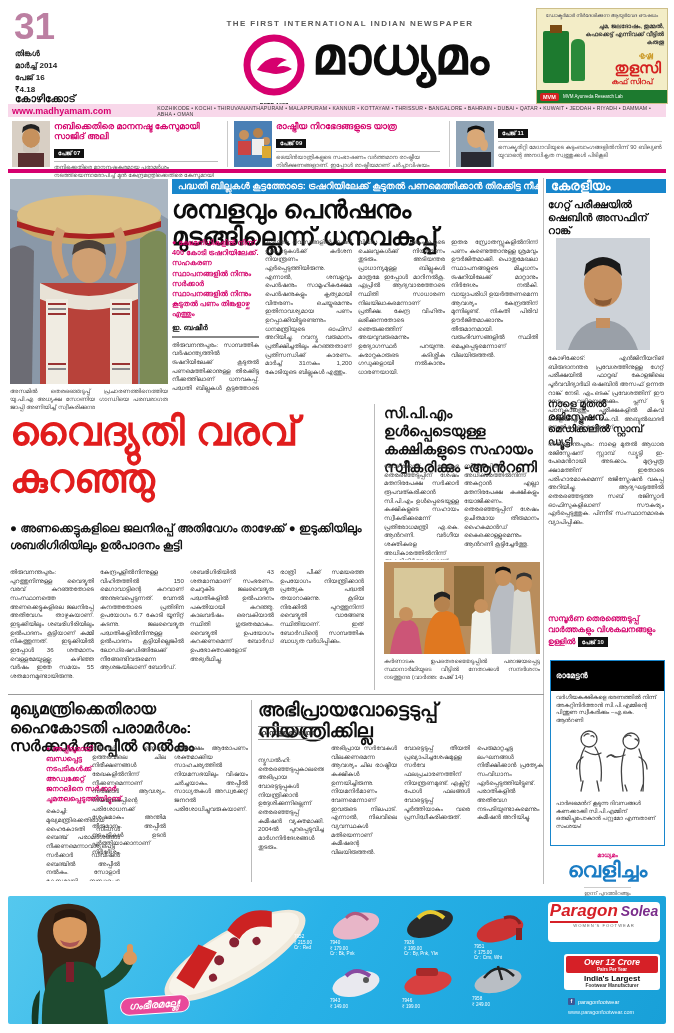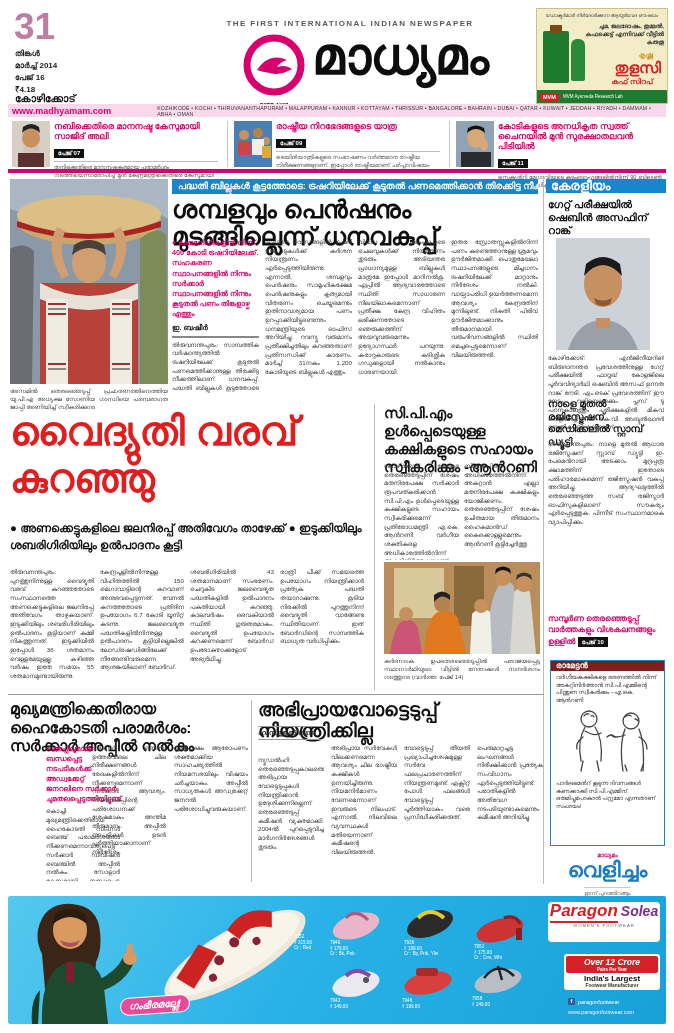--- a/index.html
+++ b/index.html
@@ -78,21 +78,21 @@
   .hc-h{left:10px;top:700px;width:238px;font-size:15.5px;font-weight:bold;color:#111;line-height:1.2;}
   .hc-col{top:744px;height:138px;width:74px;}
   .hc-sub{color:#d4006a;font-weight:bold;font-size:7.2px;line-height:1.4;text-align:left;margin-bottom:3px;}
   .divv3{left:251px;top:700px;width:1px;height:182px;background:#bbb;}
   .op-h{left:258px;top:700px;width:286px;font-size:19px;font-weight:bold;color:#111;line-height:1.1;}
   .op-by{left:258px;top:726px;width:64px;font-size:7px;font-weight:bold;color:#222;
          border-top:1px solid #999;border-bottom:1px solid #999;padding:2px 0;}
   .op-col{top:744px;height:138px;width:66px;}
   
   .cartoon{left:550px;top:660px;width:115px;height:186px;border:1px solid #1886cc;box-sizing:border-box;background:#fff;}
-  .c-title{background:#7f1d1d;color:#fff;font-size:8px;font-weight:bold;padding:0 5px;}
+  .c-title{background:#000000;color:#fff;font-size:8px;font-weight:bold;padding:10px 5px;}
   .c-text{font-size:5.8px;color:#333;line-height:1.3;padding:3px 5px;}
   .velicham{left:550px;top:852px;width:115px;text-align:center;}
   .v-small{font-size:6px;font-weight:bold;color:#d6006e;}
   .v-big{font-size:21px;font-weight:bold;color:#1a7cc4;line-height:1.05;}
   .v-sub{font-size:5.5px;color:#555;border-top:1px solid #ccc;display:inline-block;padding-top:2px;margin-top:2px;}
   
   .fad{left:8px;top:896px;width:658px;height:128px;background:linear-gradient(120deg,#55c8ee 0%,#29b2e8 45%,#18a0d8 100%);
        overflow:hidden;border-radius:2px;}
   .slogan{position:absolute;left:112px;top:100px;background:#e84a9a;color:#fff;font-size:10px;font-weight:bold;
           font-style:italic;padding:2px 8px;border-radius:9px;transform:rotate(-4deg);border:1px solid #fff;}
@@ -190,21 +190,20 @@
   <div class="abs vdiv" style="left:449px;top:121px;height:46px;"></div>
   <div class="abs brief" style="left:456px;">
     <svg class="b-photo" viewBox="0 0 38 46">
       <rect width="38" height="46" fill="#8fa3b5"></rect>
         <ellipse cx="20" cy="17" rx="9" ry="10" fill="#d9a877"></ellipse>
       <path d="M11 12 q9 -8 18 0 l-1 -5 q-8 -5 -16 0 z" fill="#111"></path>
       <rect x="5" y="31" width="30" height="15" fill="#2a2a33"></rect>
       <ellipse cx="28" cy="24" rx="4" ry="6" fill="#d9a877"></ellipse>
     </svg>
     <div class="b-right">
-      <div class="b-head">കോടികളുടെ അനധികൃത സ്വത്ത് ചൈനയിൽ മുൻ സുരക്ഷാതലവൻ പിടിയിൽ</div>
       <span class="b-badge">പേജ് 11</span>
       <div class="b-text">സെക്യൂരിറ്റി മേധാവിയുടെ കുടുംബാംഗങ്ങളിൽനിന്ന് 90 ബില്യൺ യുവാന്റെ അനധികൃത സ്വത്തുക്കൾ പിടികൂടി</div>
     </div>
   </div>
   <div class="abs rule-mag"></div>
 
   <svg class="abs lead-photo" viewBox="0 0 158 205">
     <rect width="158" height="205" fill="#8a98a8"></rect>
     <path d="M0 0 h158 v40 l-20 -12 -30 8 -40 -10 -40 12 -28 -8 z" fill="#aab6c2"></path>
     <ellipse cx="79" cy="42" rx="72" ry="24" fill="#c9a96a"></ellipse>

